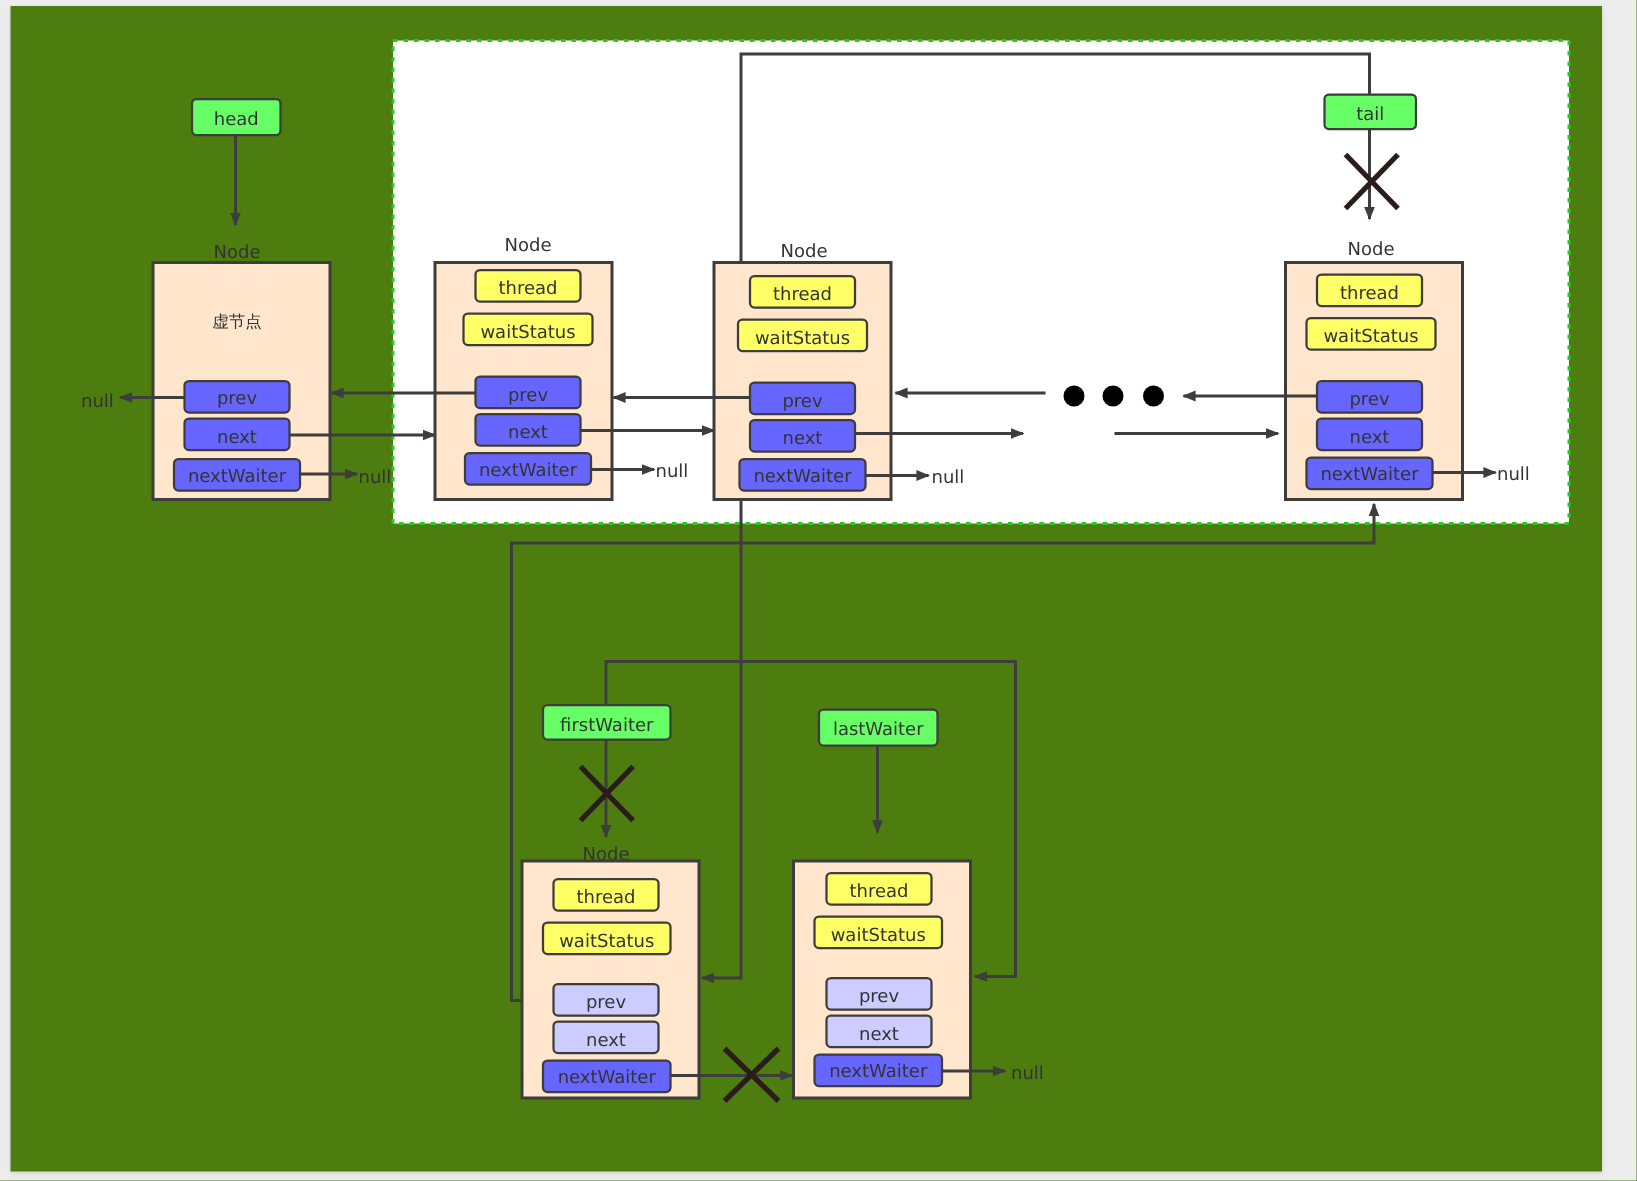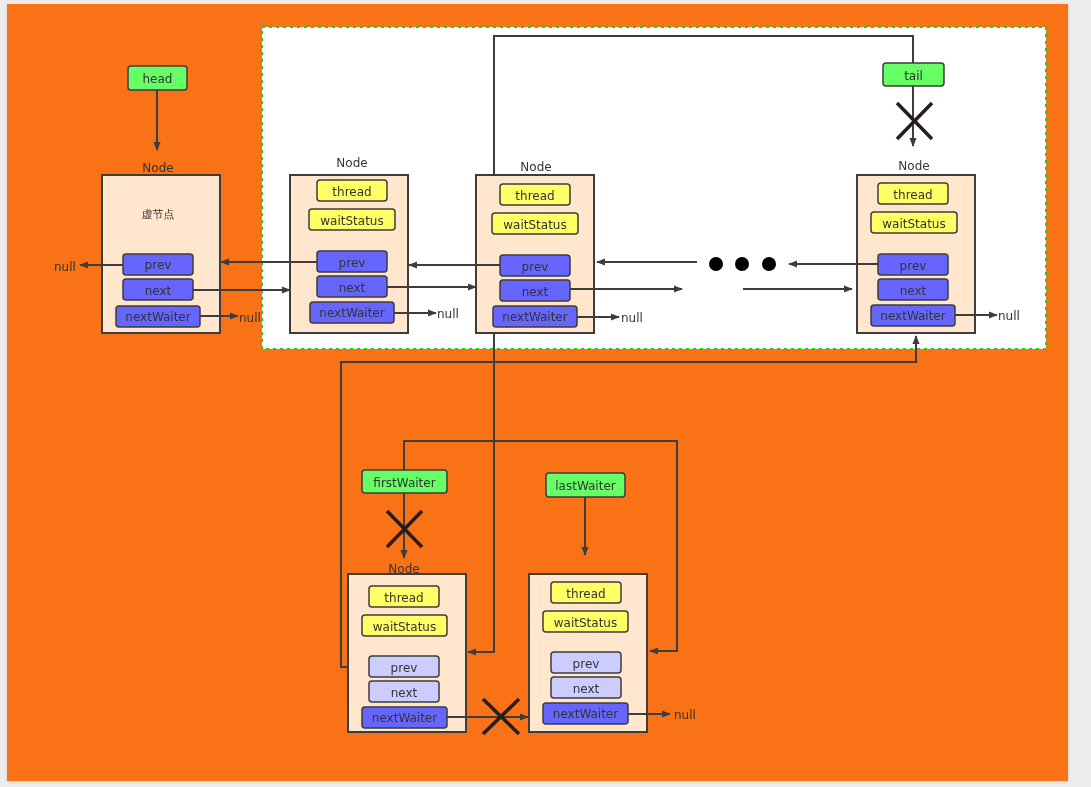--- a/index.html
+++ b/index.html
@@ -4,21 +4,21 @@
 <style>
   html, body { margin: 0; padding: 0; }
   body {
     width: 1091px; height: 787px; overflow: hidden;
     background: #ececec;
     font-family: "DejaVu Sans", "Liberation Sans", sans-serif;
   }
   #canvas {
     position: absolute; left: 7px; top: 4px;
     width: 1061px; height: 777px;
-    background: #f97316;
+    background: #4d7c0f;
     box-shadow: 0 1px 3px rgba(0,0,0,0.12);
   }
   svg { position: absolute; left: 0; top: 0; }
   svg text { font-family: "DejaVu Sans", "Liberation Sans", sans-serif; fill: #333; }
   .line { stroke: #3d3d3d; stroke-width: 2; fill: none; }
   .cross { stroke: #2b1c1c; stroke-width: 3.5; }
   .node-box { fill: #ffe6cc; stroke: #3d3d3d; stroke-width: 2; }
   .field { stroke: #3d3d3d; stroke-width: 1.5; }
   .ptr { fill: #66ff66; stroke: #3d3d3d; stroke-width: 1.5; }
   .dash-box { fill: #ffffff; stroke: #22cc22; stroke-width: 2; stroke-dasharray: 3 4; }

